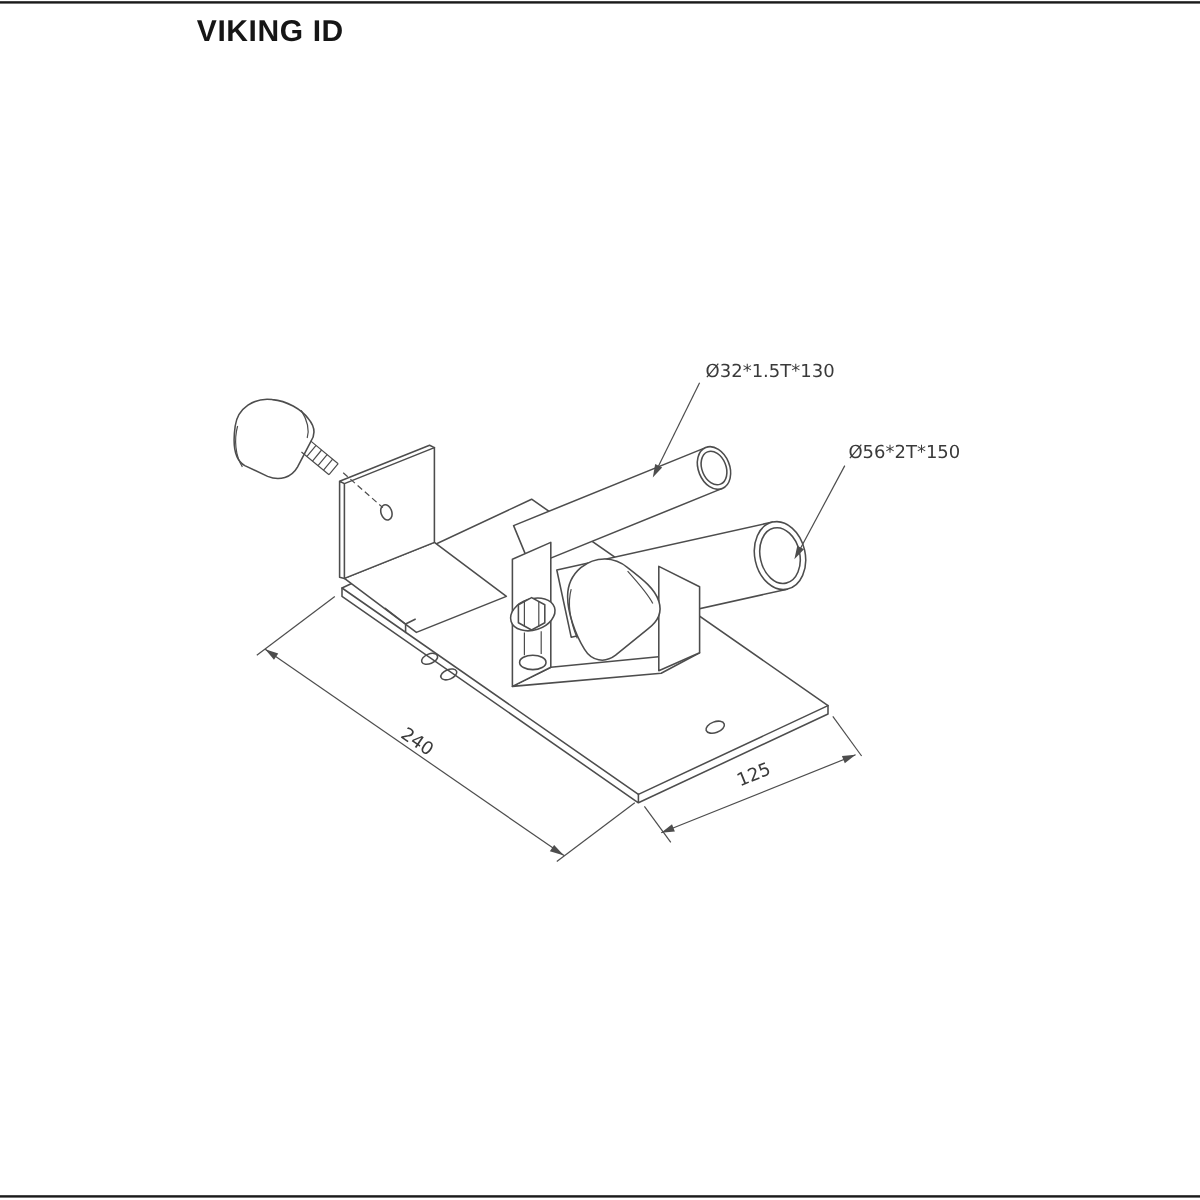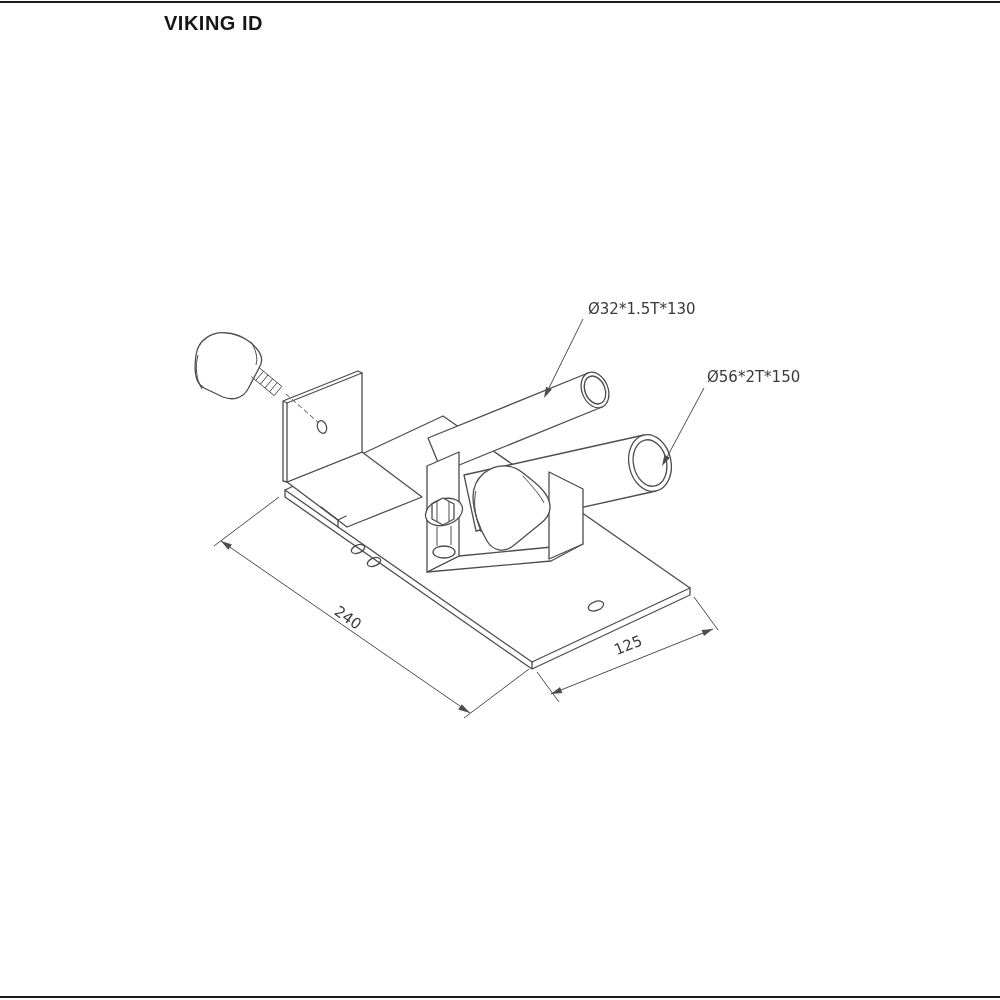--- a/index.html
+++ b/index.html
@@ -8,21 +8,21 @@
     width:1000px;height:1000px;
     background:#ffffff;
     font-family:"Liberation Sans", sans-serif;
     overflow:hidden;
   }
   .frame-line{position:absolute;left:0;width:1000px;height:0;border-top:2px solid #1a1a1a;}
   .frame-top{top:1px;}
   .frame-bottom{top:996px;}
   .drawing-title{
     position:absolute;left:164px;top:12px;
-    font-size:20px;font-weight:600;color:#161616;
+    font-size:25px;font-weight:600;color:#161616;
     letter-spacing:0.5px;
     font-family:"Liberation Sans", sans-serif;
   }
   svg{position:absolute;left:0;top:0;}
   .ln{stroke:#4d4d4d;stroke-width:1.3;fill:none;stroke-linejoin:round;stroke-linecap:round;}
   .solid{stroke:#4d4d4d;stroke-width:1.3;fill:#ffffff;stroke-linejoin:round;}
   .thin{stroke:#4d4d4d;stroke-width:1;fill:none;}
   .dash{stroke:#4d4d4d;stroke-width:1;fill:none;stroke-dasharray:5 3;}
   .arrow{fill:#4d4d4d;stroke:none;}
   .dimtext{

